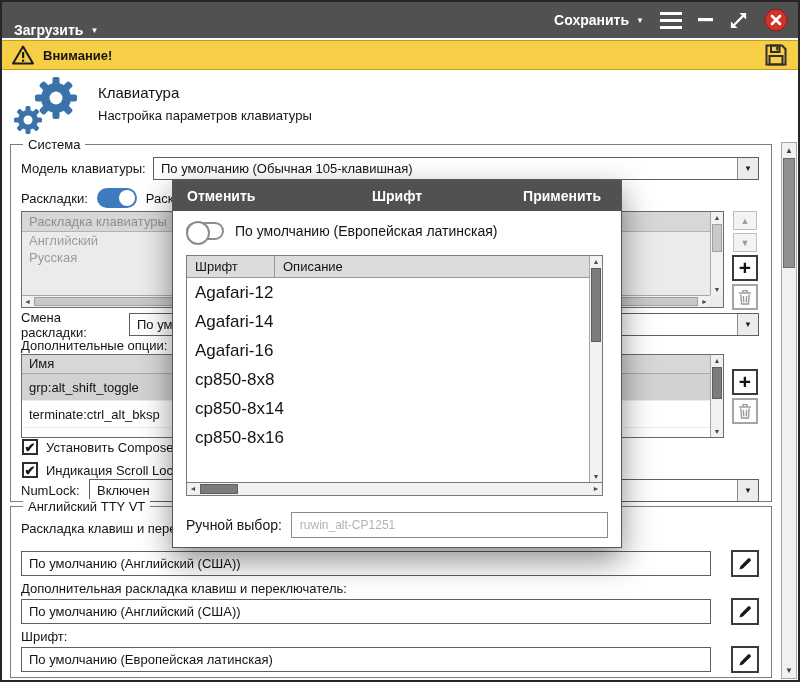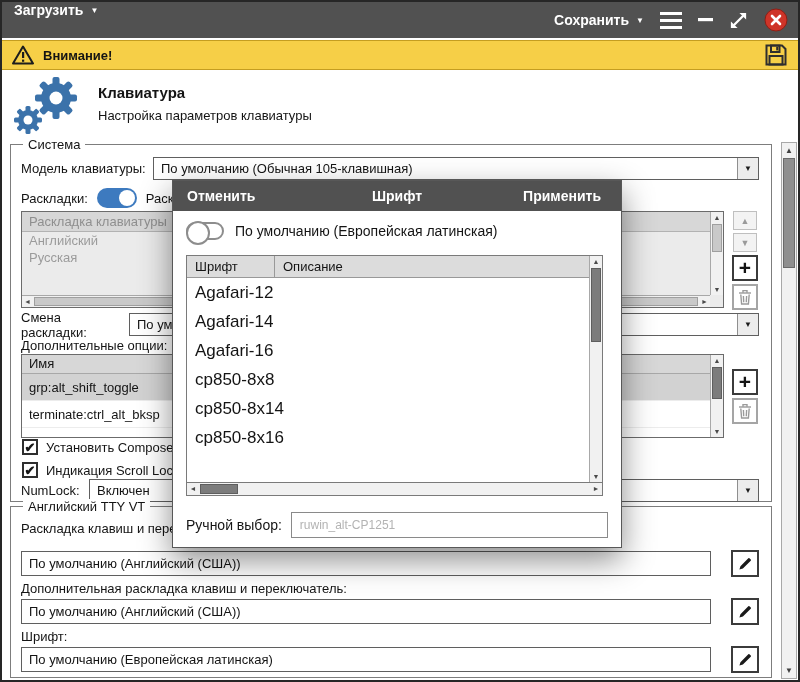--- a/index.html
+++ b/index.html
@@ -1,37 +1,37 @@
 <!DOCTYPE html>
 <html><head>
 <meta charset="utf-8">
 <style>
   * { margin:0; padding:0; box-sizing:border-box; }
   body { margin:0; background:#fff; }
   .window { position:relative; width:800px; height:682px; background:#fff; border:2px solid #262626;
             overflow:hidden; font-family:"Liberation Sans",sans-serif; font-size:13px; color:#141414; }
 
   
-  .titlebar { position:absolute; top:0; left:0; right:0; height:36px; background:#515151; color:#fff; display:flex; align-items:flex-start; }
+  .titlebar { position:absolute; top:0; left:0; right:0; height:36px; background:#515151; color:#fff; display:flex; align-items:flex-end; }
   .tb-btn { display:flex; align-items:center; gap:7px; font-weight:bold; font-size:14px; cursor:pointer; }
   .tb-load { margin-left:12px; }
   .caret { font-size:8px; line-height:1; position:relative; top:1px; }
   .tb-title { position:absolute; left:50%; transform:translateX(-50%); font-weight:bold; font-size:14px; }
   .tb-right { position:absolute; right:10px; top:0; bottom:0; display:flex; align-items:center; gap:16px; }
   .winbtn { display:flex; align-items:center; justify-content:center; cursor:pointer; }
 
   
   .warnbar { position:absolute; top:38px; left:0; right:0; height:30px; background:#f6cf47;
              border-top:1px solid #c49d20; border-bottom:1px solid #c49d20;
              display:flex; align-items:center; gap:9px; padding:0 10px; font-weight:bold; }
   .warn-save { margin-left:auto; display:flex; cursor:pointer; }
 
   
   .gears { position:absolute; left:10px; top:72px; }
-  .ah-title { position:absolute; left:96px; top:82px; font-weight:bold; font-size:15px; }
+  .ah-title { position:absolute; left:96px; top:82px; font-weight:normal; font-size:15px; }
   .ah-sub { position:absolute; left:96px; top:106px; font-size:13px; }
 
   
   .group { position:absolute; border:1px solid #7d7d7d; background:#fff; }
   .group-legend { position:absolute; top:-8px; left:12px; background:#fff; padding:0 5px; }
   .fs-system { left:8px; top:142px; width:762px; height:358px; }
   .fs-tty { left:8px; top:504px; width:762px; height:172px; }
 
   .flexrow { position:absolute; left:10px; right:12px; display:flex; align-items:center; }
 

